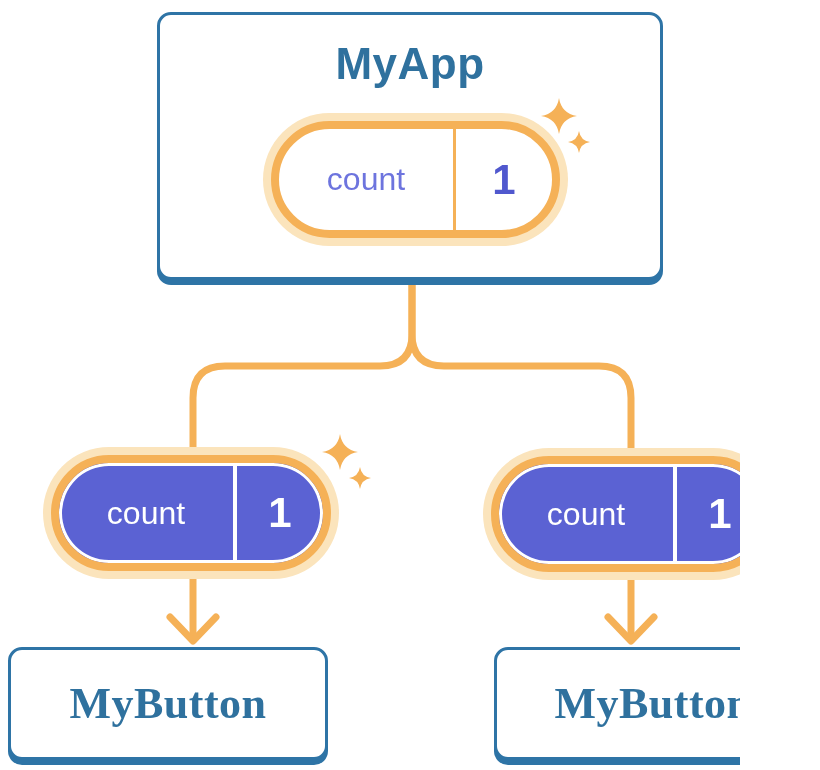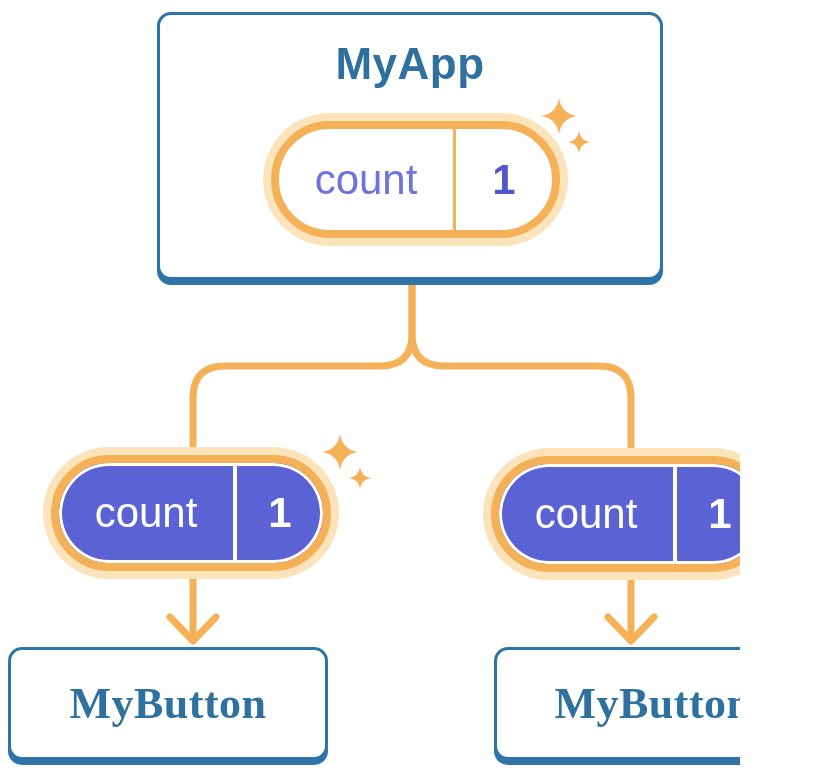--- a/index.html
+++ b/index.html
@@ -73,21 +73,21 @@
     box-shadow: 0 0 0 8px #FBE4BC, inset 0 0 0 3px #ffffff;
   }
   .pill-child-left  { left: 51px;  top: 455px; }
   .pill-child-right { left: 491px; top: 456px; }
 
   .pill-name {
     flex: 1;
     display: flex;
     align-items: center;
     justify-content: center;
-    font-size: 42px;
+    font-size: 32px;
   }
   .pill-value {
     display: flex;
     align-items: center;
     justify-content: center;
     font-size: 42px;
     font-weight: 700;
   }
   .pill-parent .pill-name  { color: #6D74DE; font-weight: 400; }
   .pill-parent .pill-value { color: #5058CE; width: 96px; }

